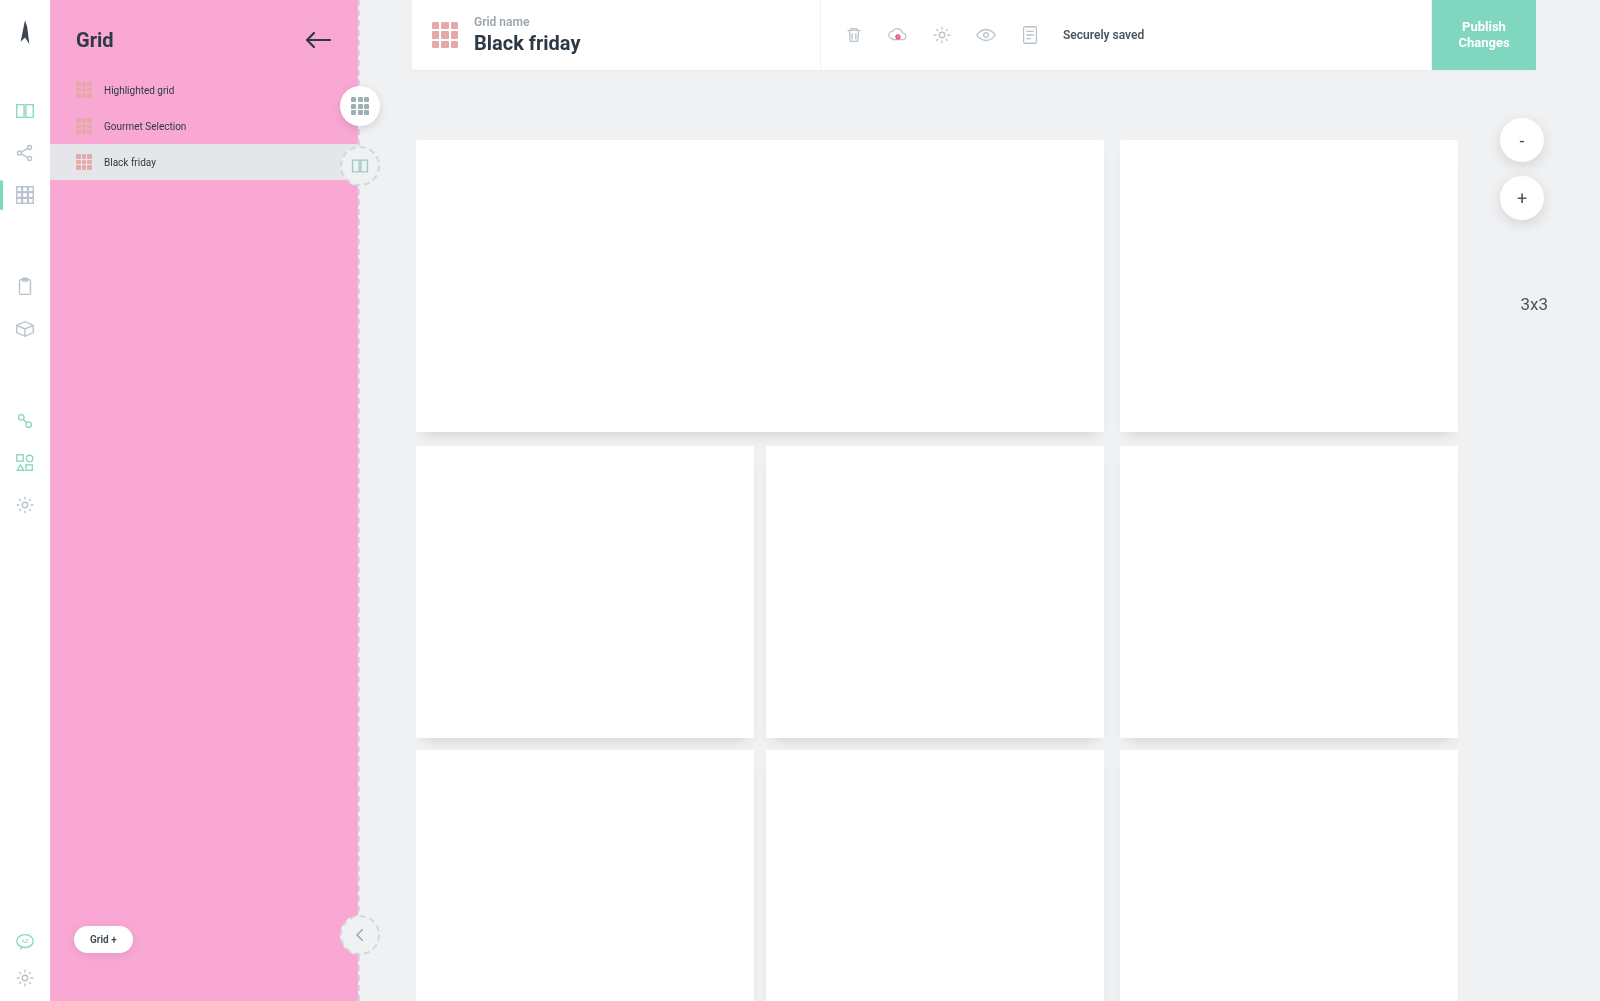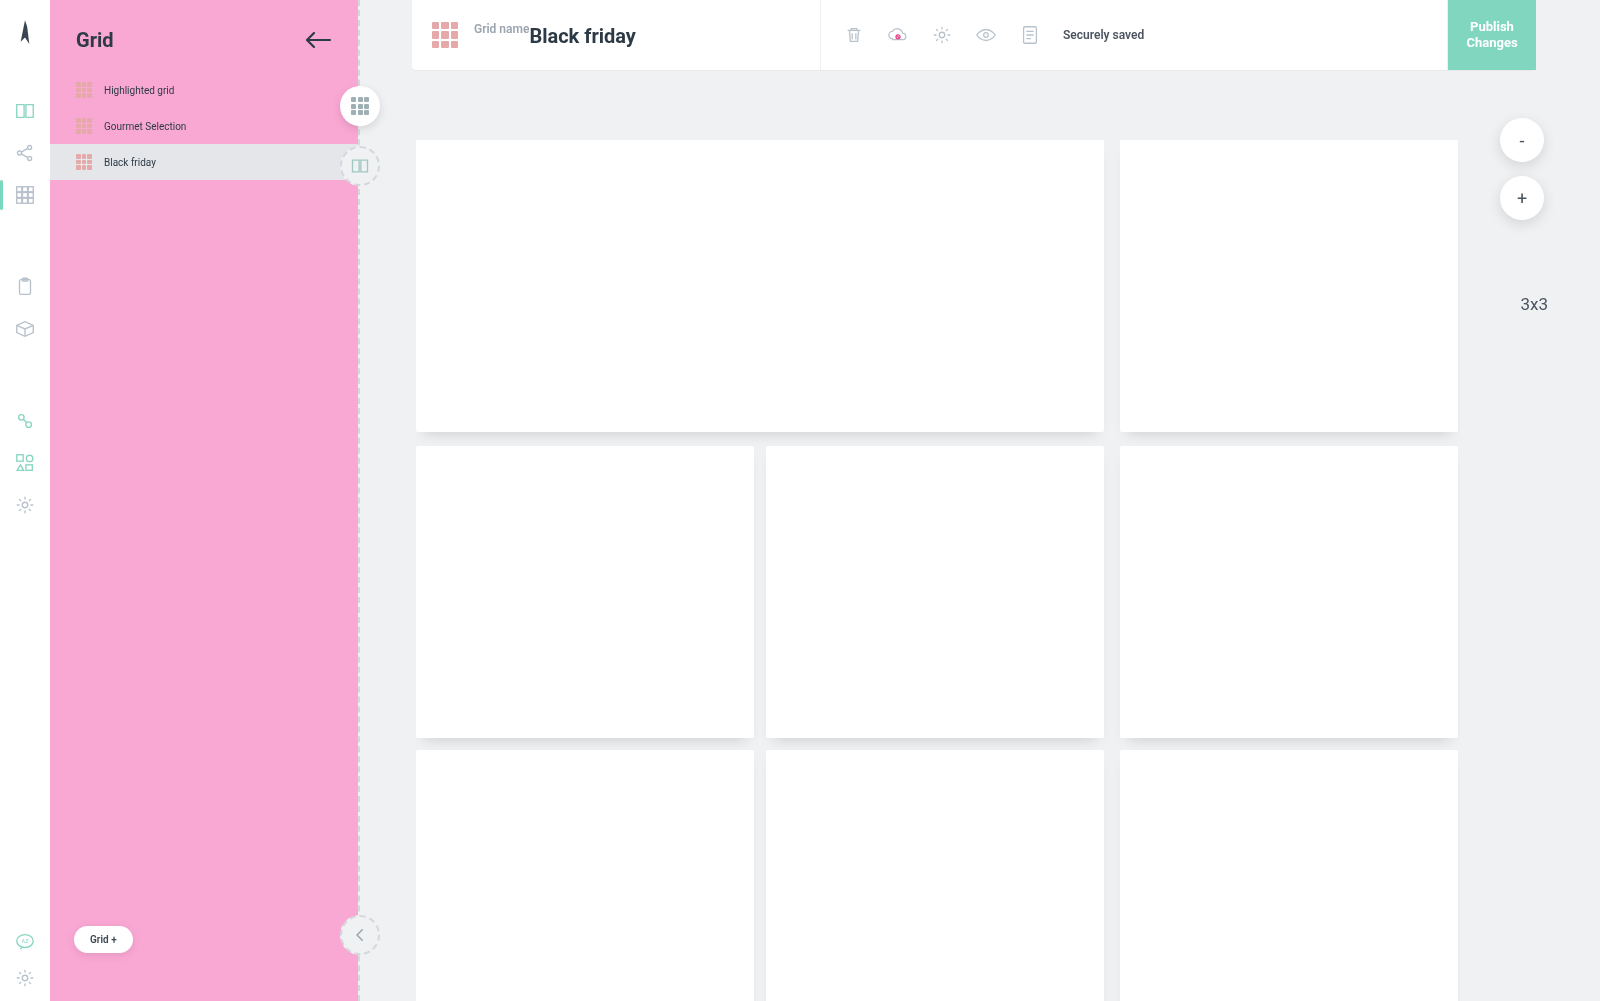--- a/index.html
+++ b/index.html
@@ -174,21 +174,21 @@
     width: 408px;
   }
   .hb-grid-icon {
     width: 26px; height: 26px;
     display: grid;
     grid-template-columns: repeat(3,1fr);
     grid-template-rows: repeat(3,1fr);
     gap: 2px;
   }
   .hb-grid-icon span { background: #e6a9a9; border-radius: 1px; }
-  .hb-name-block { display: flex; line-height: 1.1; }
+  .hb-name-block { display: flex; flex-direction: column; line-height: 1.1; }
   .hb-name-label { font-size: 12px; color: #9aa4af; font-weight: 600; }
   .hb-name-value { font-size: 20px; font-weight: 700; color: #2d3a46; margin-top: 2px; }
 
   .hb-mid {
     display: flex; align-items: center; gap: 22px;
     padding: 0 22px;
     border-left: 1px solid #eef0f2;
     border-right: 1px solid #eef0f2;
     flex: 1 1 auto;
   }
@@ -201,21 +201,21 @@
     display: flex; align-items: center; justify-content: space-between;
     padding: 0 24px;
     border-right: 1px solid #eef0f2;
     color: #2d3a46;
     font-size: 17px;
     cursor: pointer;
   }
   .hb-lang svg { width:18px; height:18px; stroke:#b8c2cc; fill:none; stroke-width:1.6; }
 
   .hb-publish {
-    width: 88px;
+    width: 104px;
     background: #81d6bf;
     color: #ffffff;
     font-size: 13px;
     font-weight: 700;
     display: flex; align-items: center; justify-content: center;
     text-align: center;
     line-height: 1.25;
     cursor: pointer;
     white-space: pre-line;
   }

